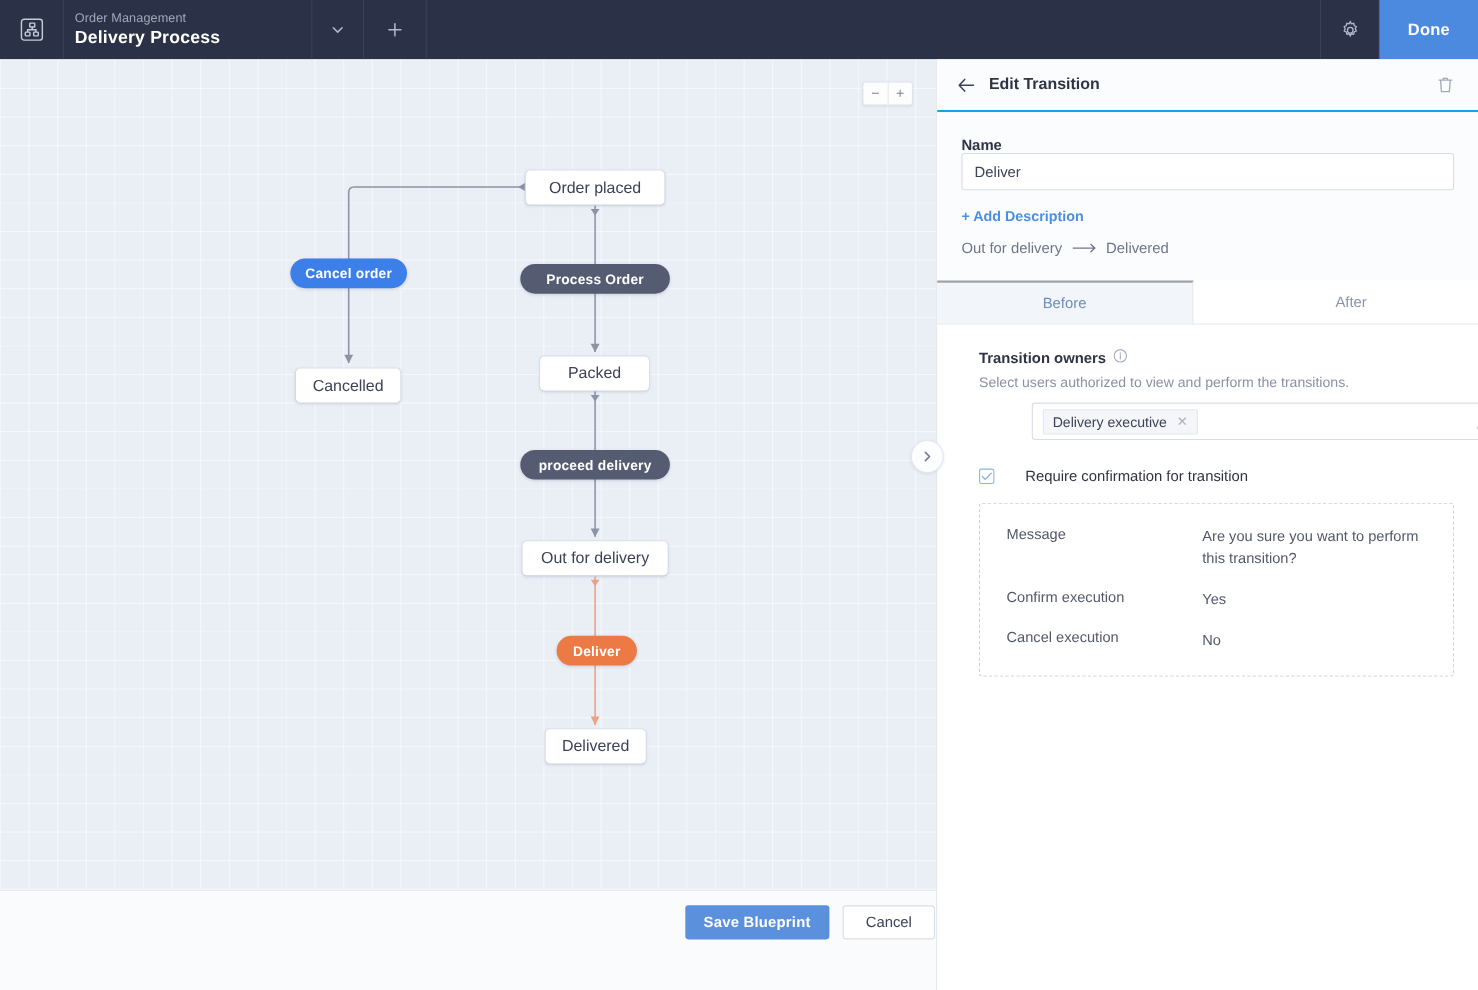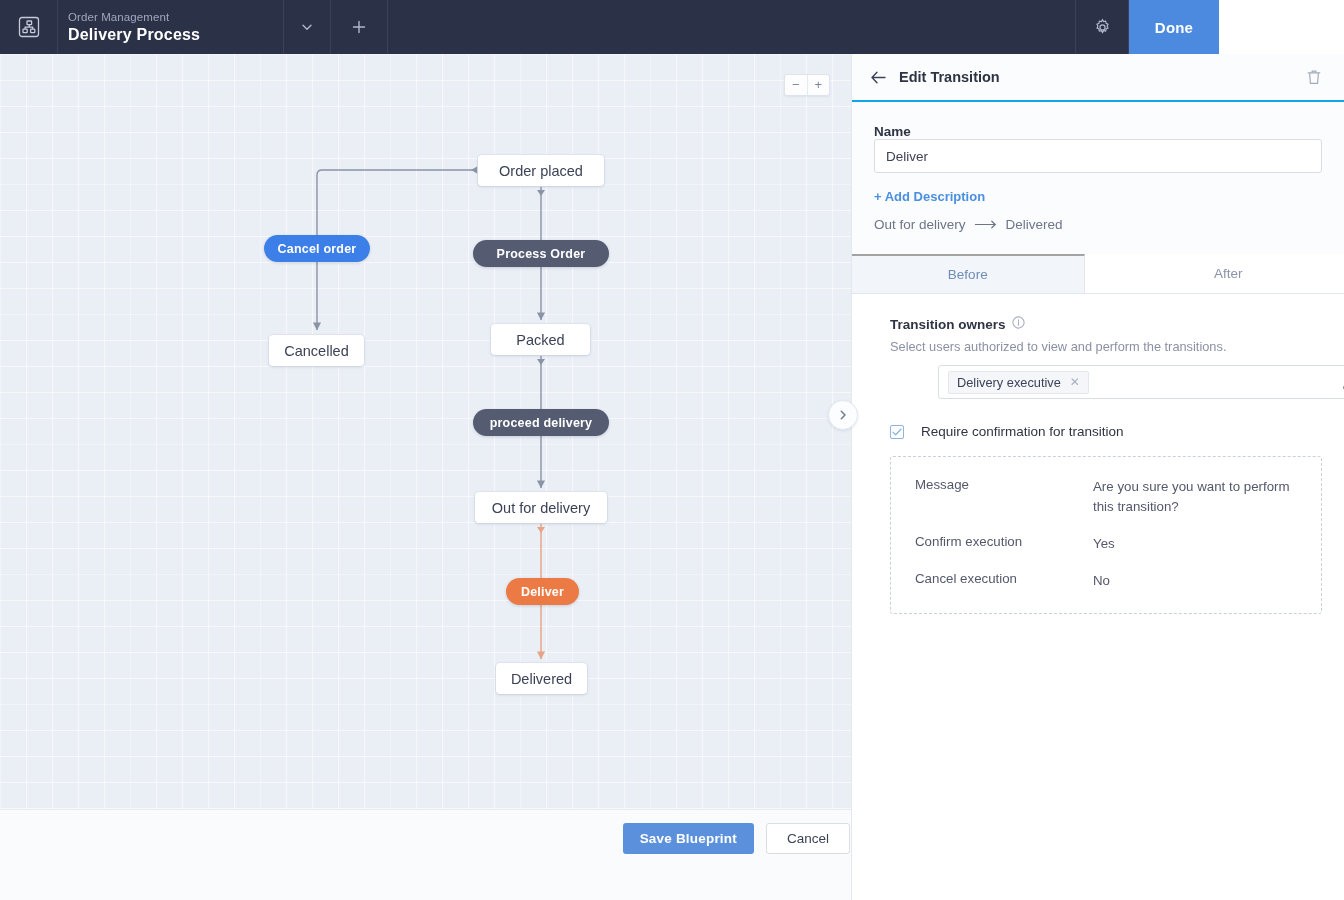--- a/index.html
+++ b/index.html
@@ -7,21 +7,21 @@
   html, body {
     width: 1344px; height: 900px;
     font-family: "Liberation Sans", sans-serif;
     background: #ffffff;
     overflow: hidden;
   }
   #app { position: relative; width: 1344px; height: 900px; }
 
   
   .topbar {
-    position: absolute; top: 0; left: 0; width: 1219px; height: 54px;
+    position: absolute; top: 0; left: 0; width: 1344px; height: 54px;
     background: #2b3147;
     display: flex; align-items: stretch;
   }
   .tb-logo {
     width: 58px; display: flex; align-items: center; justify-content: center;
     border-right: 1px solid #3a4159;
   }
   .tb-logo svg { display: block; }
   .tb-titlewrap {
     display: flex; flex-direction: column; justify-content: center;
@@ -161,21 +161,21 @@
     background: #f4f6f9; border: 1px solid #e3e8ef; border-radius: 2px;
     height: 23px; display: flex; align-items: center; gap: 9px;
     padding: 0 8px; font-size: 12.8px; color: #3c4257;
   }
   .chip-x { color: #a9b0c0; font-size: 12px; cursor: pointer; }
   .chipbox-icon { margin-left: auto; cursor: pointer; display: flex; }
 
   .criteria { margin-top: 26px; }
   .addcriteria { margin-top: 13px; }
 
-  .chkrow { margin-top: 25px; display: flex; align-items: center; gap: 17px; cursor: pointer; }
+  .chkrow { margin-top: 25px; display: flex; align-items: center; gap: 28px; cursor: pointer; }
   .chk {
     width: 14px; height: 14px; border: 1px solid #8fb4de; border-radius: 2px;
     background: #fff; display: flex; align-items: center; justify-content: center;
   }
   .chkrow span.t { font-size: 13.5px; color: #2f3445; }
 
   .confbox {
     margin-top: 17px; border: 1px dashed #c9d1de; border-radius: 3px;
     padding: 20px 24px 22px 24px;
   }

